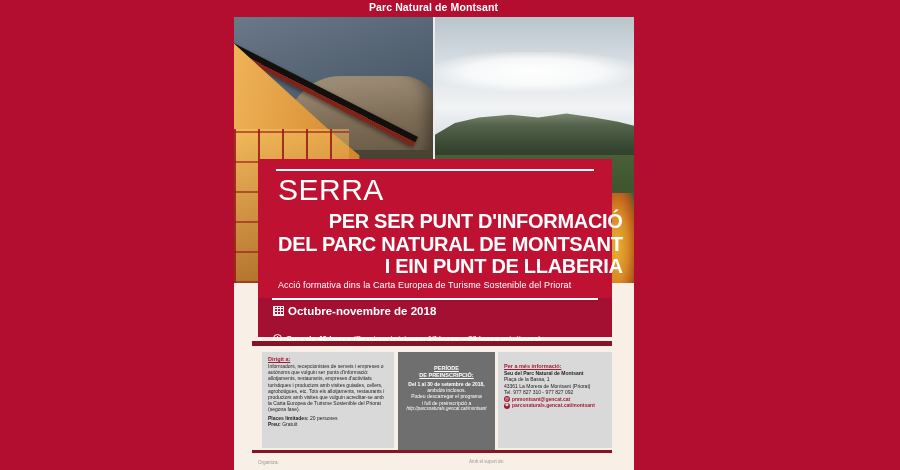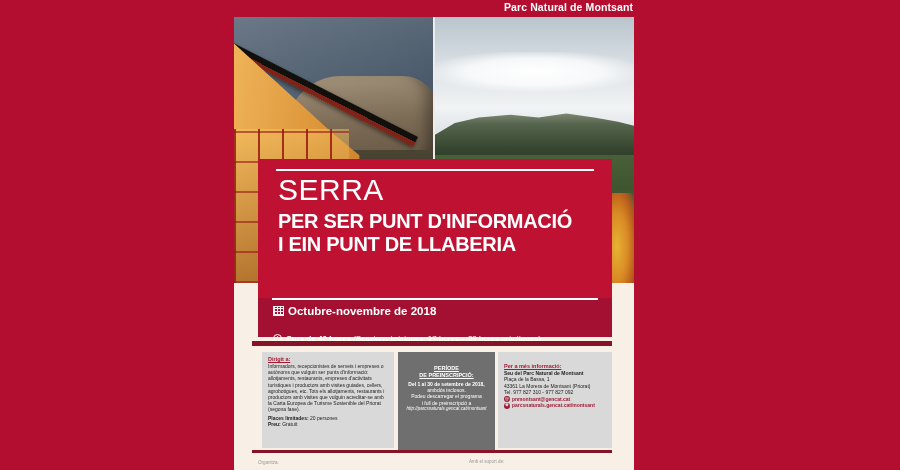--- a/index.html
+++ b/index.html
@@ -1,21 +1,21 @@
 <!DOCTYPE html>
 <html><head>
 <meta charset="utf-8">
 <style>
   html,body{margin:0;padding:0;}
   body{font-family:"Liberation Sans", sans-serif; -webkit-font-smoothing:antialiased;}
   .canvas{position:relative;width:900px;height:470px;background:#B30E2F;overflow:hidden;}
   .abs{position:absolute;}
 
   
-  .brand{left:234px;top:0;width:399px;height:15px;line-height:15px;text-align:right;
+  .brand{left:234px;top:0;width:399px;height:15px;line-height:15px;text-align:center;
          color:#fff;font-weight:bold;font-size:10.5px;letter-spacing:.1px;z-index:4;}
 
   
   .photo{left:234px;top:17px;width:199px;height:266px;overflow:hidden;z-index:1;}
   .photo-r{left:435px;}
   .ph-layer{position:absolute;}
   
   .lp-sky{inset:0;background:linear-gradient(160deg,#6a7887 0%,#4b5a6a 40%,#2f3b48 100%);}
   .lp-cliff{left:26%;top:22%;width:76%;height:38%;
             background:linear-gradient(175deg,#a4947c 0%,#7d6c56 45%,#5c4f3e 100%);
@@ -60,21 +60,21 @@
   .rp-autumn{left:83%;top:66%;width:17%;height:34%;
              background:radial-gradient(ellipse at 50% 60%,#e7b234 0%,#d98a25 45%,#b85c1c 75%,rgba(120,60,20,0) 100%);}
 
   
   .cream{left:234px;top:283px;width:400px;height:187px;background:#F8F0E6;z-index:2;}
 
   
   .title-band{left:258px;top:159px;width:354px;height:139px;background:#BF1233;z-index:3;color:#fff;}
   .tb-rule{position:absolute;left:18px;top:10px;width:318px;height:2px;background:#fff;}
   .tb-kicker{position:absolute;left:20px;top:14px;font-size:30px;font-weight:400;letter-spacing:.5px;}
-  .tb-lines{position:absolute;left:20px;top:51px;font-size:20px;font-weight:bold;line-height:22.5px;letter-spacing:-.3px;white-space:nowrap;}
+  .tb-lines{position:absolute;left:20px;top:51px;font-size:20px;font-weight:bold;line-height:22.5px;letter-spacing:-.3px;white-space:nowrap;text-align:right;}
   .tb-sub{position:absolute;left:20px;top:121px;font-size:9px;letter-spacing:.1px;white-space:nowrap;}
 
   
   .date-band{left:258px;top:298px;width:354px;height:39px;background:#A31031;z-index:3;color:#fff;}
   .db-rule{position:absolute;left:14px;top:0;width:326px;height:2px;background:#fff;}
   .db-row1{position:absolute;left:15px;top:7px;font-size:11.5px;font-weight:bold;display:flex;align-items:center;gap:4px;}
   .db-row2{position:absolute;left:15px;top:36px;font-size:8px;display:flex;align-items:center;gap:4px;}
   .cal-icon{display:inline-block;width:9px;height:8px;border:1px solid #fff;
             background-image:repeating-linear-gradient(0deg,#fff 0 1px,rgba(0,0,0,0) 1px 3px),
                              repeating-linear-gradient(90deg,#fff 0 1px,rgba(0,0,0,0) 1px 3px);opacity:.95;}
@@ -134,22 +134,24 @@
     <div class="ph-layer rp-autumn"></div>
   </div>
 
   <div class="abs cream"></div>
 
   <div class="abs title-band">
     <div class="tb-rule"></div>
     <div class="tb-kicker">SERRA</div>
     <div class="tb-lines">
       <div>PER SER PUNT D'INFORMACIÓ</div>
+      <div>DEL PARC NATURAL DE MONTSANT</div>
       <div>I EIN PUNT DE LLABERIA</div>
     </div>
+    <div class="tb-sub">Acció formativa dins la Carta Europea de Turisme Sostenible del Priorat</div>
   </div>
 
   <div class="abs date-band">
     <div class="db-rule"></div>
     <div class="db-row1">
       <span class="cal-icon"></span>
       <span>Octubre-novembre de 2018</span>
     </div>
     <div class="db-row2">
       <span class="clock-icon"></span>

